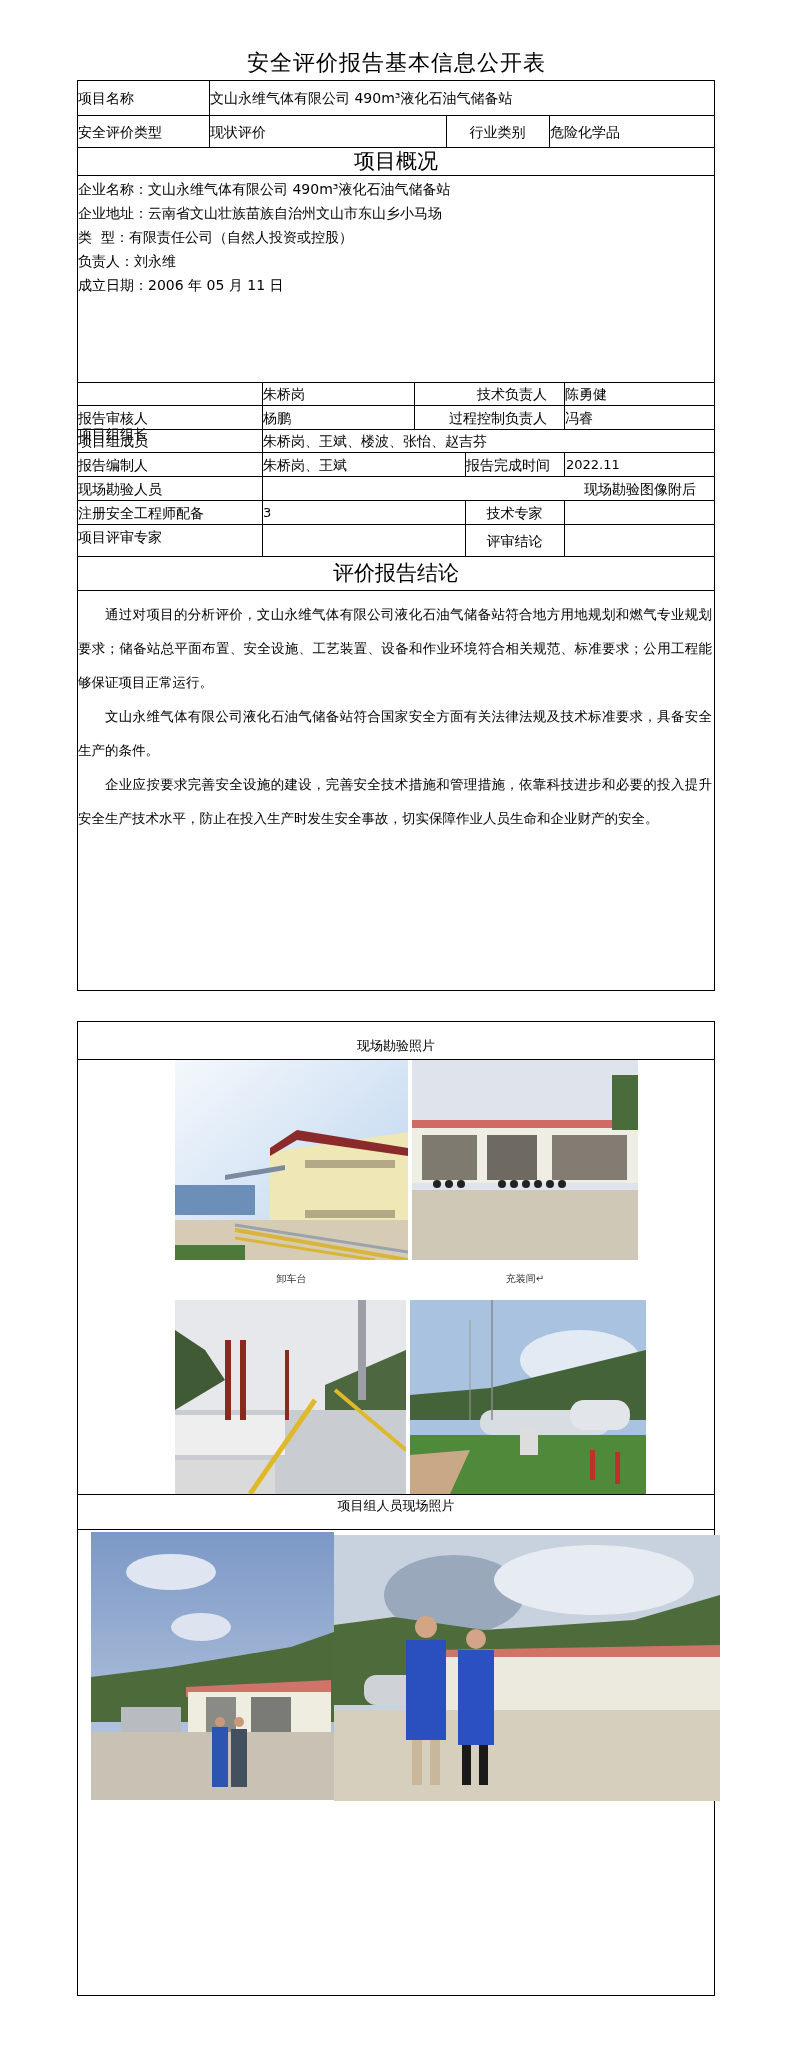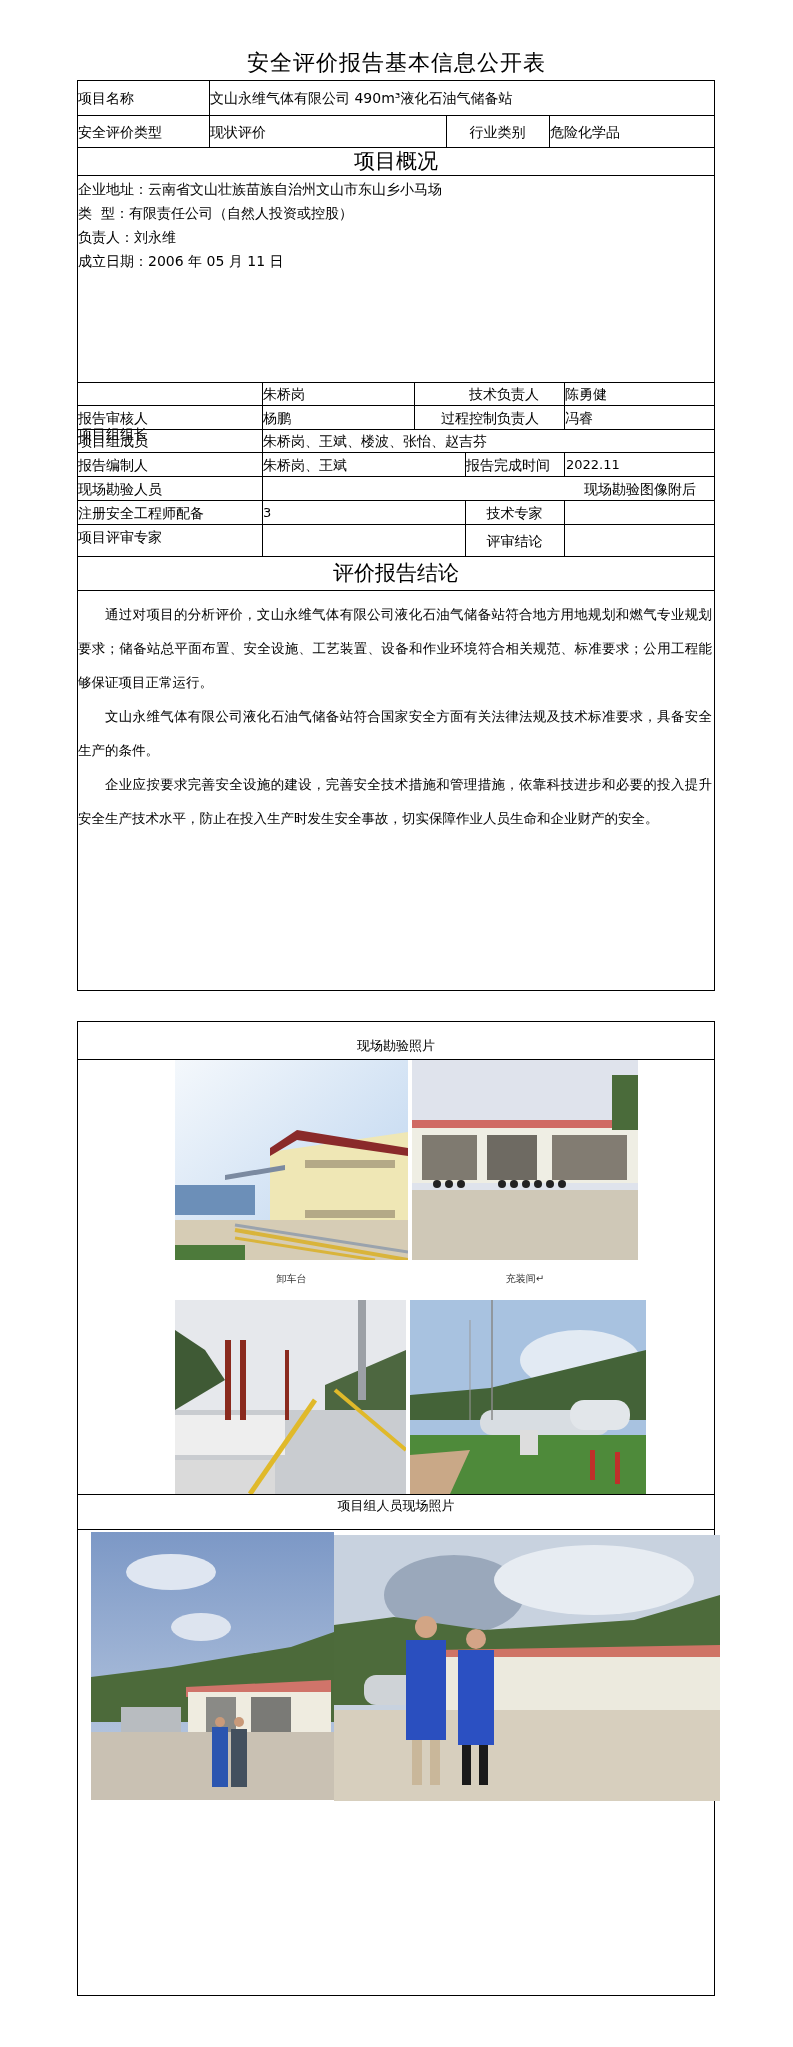--- a/index.html
+++ b/index.html
@@ -3,21 +3,21 @@
 <meta charset="utf-8">
 <style>
   html,body{margin:0;padding:0;background:#fff;}
   body{width:793px;height:2047px;position:relative;overflow:hidden;
        font-family:"DejaVu Sans","Liberation Sans",sans-serif;color:#000;}
   .abs{position:absolute;box-sizing:border-box;}
   .title{left:0;width:793px;top:48px;text-align:center;font-size:22px;letter-spacing:1px;}
   .b{border:1px solid #000;}
   .cell{font-size:14px;line-height:1;display:flex;align-items:center;padding-left:0;white-space:nowrap;overflow:hidden;}
   .center{justify-content:center;}
-  .right{justify-content:flex-end;padding-right:24px;}
+  .right{justify-content:flex-end;padding-right:16px;}
   .bold{font-weight:normal;font-size:21px;}
   .hl{height:1px;background:#000;}
   .vl{width:1px;background:#000;}
   .info{font-size:14px;line-height:24px;}
   .para{font-size:13.5px;line-height:34px;text-indent:2em;text-align:justify;}
   .photo{overflow:hidden;}
   .cap{font-size:10px;color:#333;text-align:center;}
 </style>
 </head>
 <body>
@@ -55,20 +55,21 @@
 <div class="abs cell" style="left:210px;top:81px;width:500px;height:34px;">文山永维气体有限公司 490m³液化石油气储备站</div>
 
 <div class="abs cell" style="left:78px;top:116px;width:130px;height:31px;">安全评价类型</div>
 <div class="abs cell" style="left:210px;top:116px;width:235px;height:31px;">现状评价</div>
 <div class="abs cell center" style="left:447px;top:116px;width:101px;height:31px;">行业类别</div>
 <div class="abs cell" style="left:550px;top:116px;width:160px;height:31px;">危险化学品</div>
 
 <div class="abs cell center bold" style="left:78px;top:148px;width:636px;height:27px;">项目概况</div>
 
 <div class="abs info" style="left:78px;top:177px;width:630px;">
+  <div>企业名称：文山永维气体有限公司 490m³液化石油气储备站</div>
   <div>企业地址：云南省文山壮族苗族自治州文山市东山乡小马场</div>
   <div style="white-space:pre;">类  型：有限责任公司（自然人投资或控股）</div>
   <div>负责人：刘永维</div>
   <div>成立日期：2006 年 05 月 11 日</div>
 </div>
 
 <div class="abs cell" style="left:78px;top:379px;width:183px;height:22px;margin-top:44px;">项目组组长</div>
 <div class="abs cell" style="left:263px;top:383px;width:150px;height:22px;">朱桥岗</div>
 <div class="abs cell right" style="left:415px;top:383px;width:148px;height:22px;">技术负责人</div>
 <div class="abs cell" style="left:565px;top:383px;width:148px;height:22px;">陈勇健</div>

